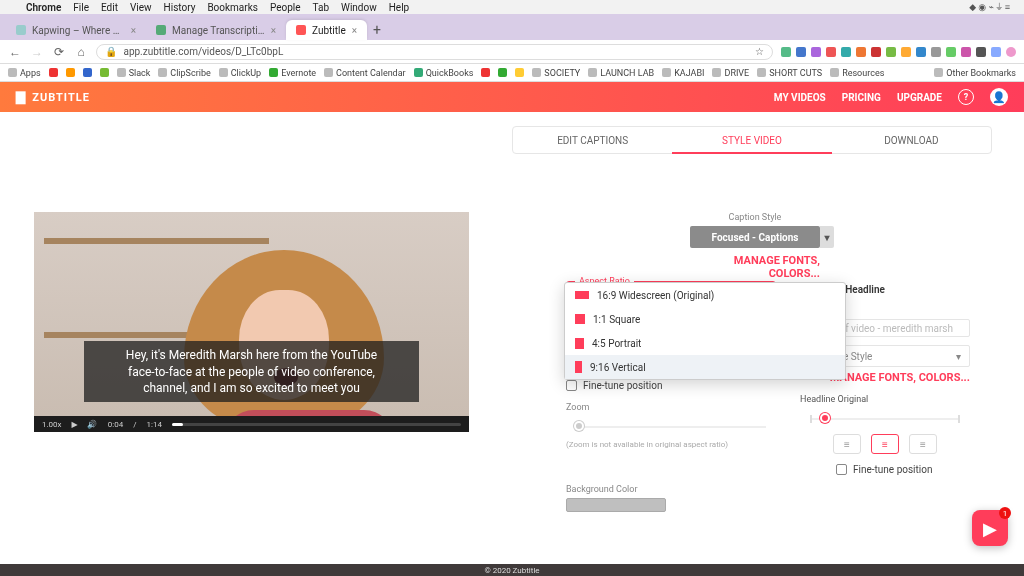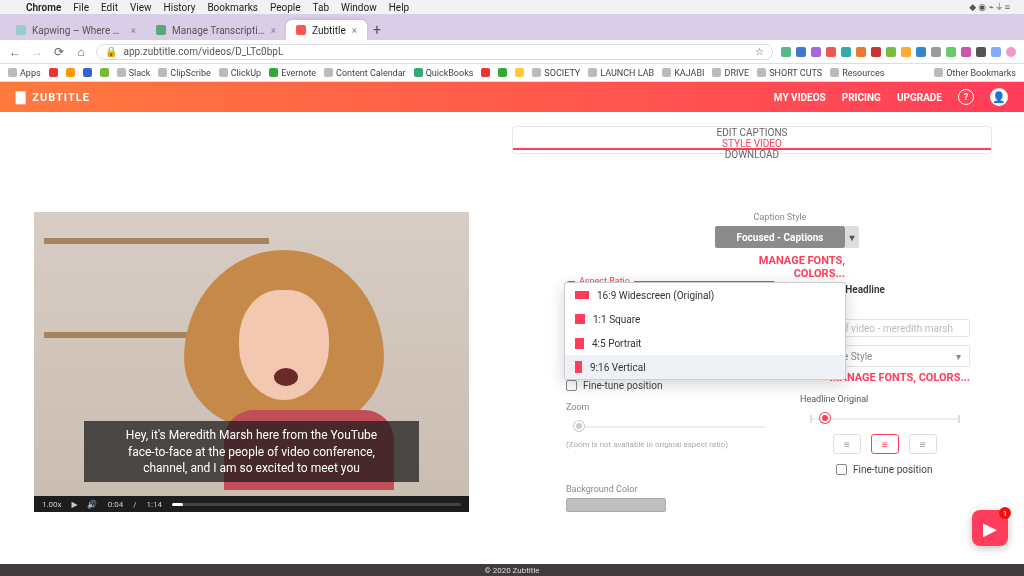--- a/index.html
+++ b/index.html
@@ -35,48 +35,48 @@
   
   .appheader { height: 30px; background: linear-gradient(90deg, #ff7a3d 0%, #ff3d5a 100%); display:flex; align-items:center; padding:0 16px; color:#fff; font-size:11px; }
   .logo { font-weight:700; letter-spacing:1px; display:flex; align-items:center; gap:6px; }
   .logo::before { content:"▇"; font-size:12px; }
   .appnav { margin-left:auto; display:flex; align-items:center; gap:16px; font-size:10px; font-weight:700; }
   .avatar { width:18px; height:18px; border-radius:50%; background:#fff; color:#ff4d4d; display:flex; align-items:center; justify-content:center; font-size:11px; }
   .help { width:16px; height:16px; border:1.5px solid #fff; border-radius:50%; display:flex; align-items:center; justify-content:center; font-size:9px; }
 
   
   .workspace { position:relative; height: calc(576px - 14px - 26px - 24px - 18px - 30px - 12px); background: #fff; }
-  .tabs3 { position:absolute; top:14px; right:32px; width:480px; height:28px; display:flex; border:1px solid #e6e6e6; border-radius:4px;flex-direction:column; }
+  .tabs3 { position:absolute; top:14px; right:32px; width:480px; height:28px; display:flex; border:1px solid #e6e6e6; border-radius:4px; }
   .tabs3 .t { flex:1; display:flex; align-items:center; justify-content:center; font-size:10px; color:#666; position:relative; }
   .tabs3 .t.active { color:#ff3d5a; }
   .tabs3 .t.active::after { content:""; position:absolute; bottom:-1px; left:0; right:0; height:2px; background:#ff3d5a; }
 
   .video { position:absolute; left:34px; top:100px; width:435px; }
-  .video .frame { width:435px; height:284px; background:#c9b7a9; position:relative; overflow:hidden; }
+  .video .frame { width:435px; height:204px; background:#c9b7a9; position:relative; overflow:hidden; }
   .video .frame .bg-wall { position:absolute; inset:0; background: linear-gradient(180deg, #d8cdc5 0%, #cabdb2 100%); }
   .video .frame .shelf { position:absolute; left:10px; top:26px; right:200px; height:6px; background:#a6845f; }
   .video .frame .shelf2 { position:absolute; left:10px; top:120px; right:280px; height:6px; background:#a6845f; }
   .video .frame .person { position:absolute; left:150px; top:38px; width:200px; height:206px; }
   .video .frame .hair { position:absolute; left:0; top:0; width:200px; height:180px; background:#c58a4a; border-radius:50% 50% 40% 40% / 60% 60% 40% 40%; }
   .video .frame .face { position:absolute; left:55px; top:40px; width:90px; height:110px; background:#f2c9b0; border-radius:45% 45% 50% 50%; }
   .video .frame .mouth { position:absolute; left:90px; top:118px; width:24px; height:18px; background:#6b2a2a; border-radius:50%; }
   .video .frame .shirt { position:absolute; left:40px; top:160px; width:170px; height:80px; background:#c24e5a; border-radius:30px 30px 0 0; }
   .caption-box { position:absolute; left:50px; right:50px; bottom:14px; background:rgba(30,30,30,0.75); color:#fff; padding:6px 10px; font-size:12px; line-height:1.35; text-align:center; }
   .caption-box .l { display:block; }
 
   .vcontrols { height:16px; background:#1d1d1d; color:#ccc; display:flex; align-items:center; font-size:8px; gap:10px; padding:0 8px; }
   .vcontrols .bar { flex:1; height:3px; background:#444; position:relative; border-radius:2px; }
   .vcontrols .bar::before { content:""; position:absolute; left:0; top:0; bottom:0; width:4%; background:#fff; border-radius:2px; }
 
   
   .panel { position:absolute; font-size:10px; color:#666; }
   .panel .sectionlabel { font-size:9px; color:#888; margin-bottom:4px; display:block; }
   .panel .link { color:#ff3d5a; font-size:11px; font-weight:700; text-align:right; display:block; }
 
-  .caption-style { left:690px; top:100px; width:130px; text-align:center;margin-left:25px; }
+  .caption-style { left:690px; top:100px; width:130px; text-align:center; }
   .caption-style .dd { height:22px; background:#8b8b8b; color:#fff; display:flex; align-items:center; justify-content:center; font-size:10px; font-weight:700; position:relative; border-radius:2px; }
   .caption-style .dd::after { content:"▾"; position:absolute; right:-14px; top:0; width:14px; height:22px; background:#ddd; color:#555; display:flex; align-items:center; justify-content:center; border-radius:0 2px 2px 0; }
   .caption-style .link { margin-top:6px; }
 
   .aspect-box { left:566px; top:164px; width:210px; }
   .aspect-fieldset { border:1px solid #ff3d5a; border-radius:3px; padding: 6px 0 3px; }
   .aspect-legend { color:#ff3d5a; font-size:9px; padding:0 4px; margin-left:8px; }
   .dropdown { position:absolute; top:6px; left:-2px; right:-70px; background:#fff; border:1px solid #ccc; border-radius:3px; box-shadow:0 4px 16px rgba(0,0,0,0.18); z-index:50; }
   .dropdown .opt { height:20px; display:flex; align-items:center; gap:8px; padding:12px 10px; font-size:10px; color:#333; }
   .dropdown .opt.hover { background:#eef2f6; }

